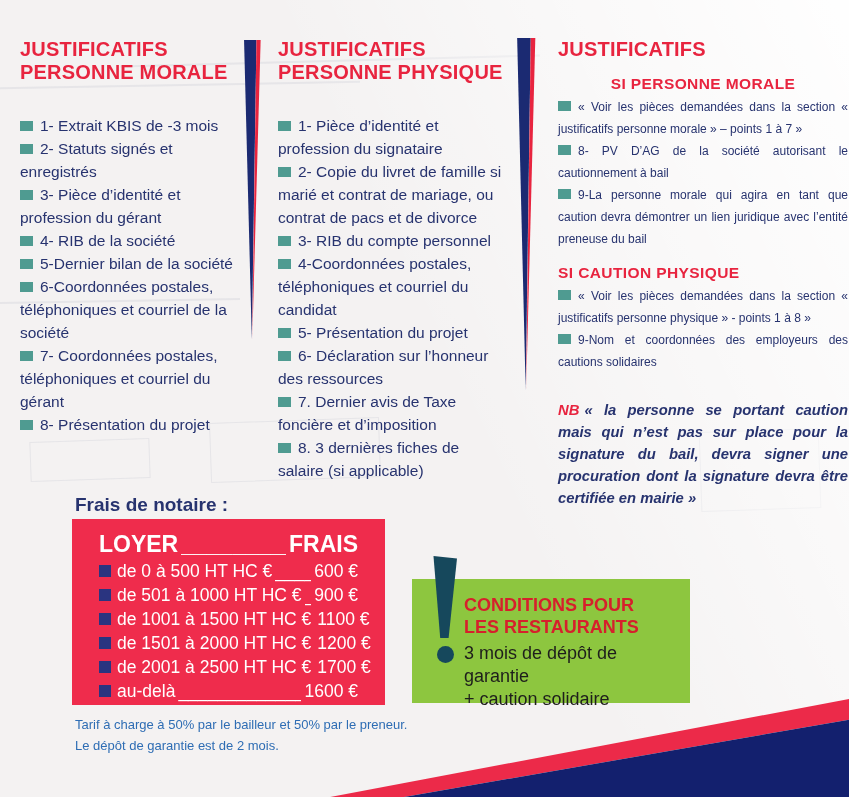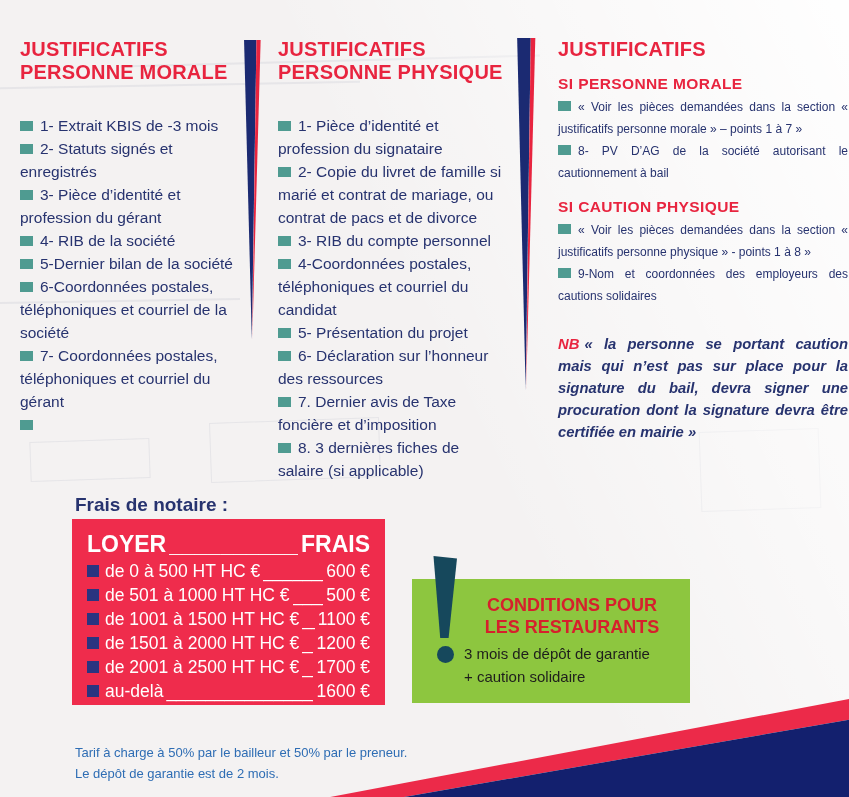--- a/index.html
+++ b/index.html
@@ -23,54 +23,54 @@
   .col2 { left: 278px; width: 228px; }
   .col3 { left: 558px; width: 290px; }
   .col-title { color: #E8243F; font-weight: bold; font-size: 20px; line-height: 23px; letter-spacing: 0.2px; }
   .list  { margin-top: 30px; }
   .item  { color: #27336F; font-size: 15.5px; line-height: 23px; }
   .sq    { display: inline-block; width: 13px; height: 10px; background: #4F9B91; margin-right: 7px; }
 
   .col3 .list { margin-top: 0; }
   .col3 .item { font-size: 12px; line-height: 22px; text-align: justify; }
   .subhead { color: #E8243F; font-weight: bold; font-size: 15.5px; letter-spacing: 0.4px; margin: 14px 0 3px; }
-  .subhead:first-child { margin-top: 14px; }
+  .subhead:first-child { margin-top: 14px; text-align: center; }
   .nb { margin: 26px 0 0; font-style: italic; font-weight: bold; color: #27336F; font-size: 14.8px; line-height: 22px; text-align: justify; }
   .nb-label { color: #E8243F; margin-right: 5px; }
 
   
   .divider { position: absolute; }
   .div1 { left: 243px; top: 40px; width: 21px; height: 300px; }
   .div2 { left: 516px; top: 38px; width: 23px; height: 352px; }
   .div-navy, .div-red { position: absolute; inset: 0; }
   .div-navy { background: #1B2A72; clip-path: polygon(5% 0, 64% 0, 42% 100%); }
   .div-red  { background: #E8243F; clip-path: polygon(64% 0, 84% 0, 44% 100%); }
 
   
   .frais-title { position: absolute; left: 75px; top: 494px; color: #27336F; font-weight: bold; font-size: 19px; }
   .ntable {
     position: absolute; left: 72px; top: 519px; width: 313px; height: 186px;
-    background: #EF2C4C; color: #fff; padding: 10px 15px;
+    background: #EF2C4C; color: #fff; padding: 10px 27px;
   }
   .thead { display: flex; align-items: baseline; font-weight: bold; font-size: 23px; line-height: 30px; }
   .trow  { display: flex; align-items: baseline; font-size: 17.5px; line-height: 24px; }
   .tsq   { width: 12px; height: 12px; background: #2A3480; margin-right: 6px; align-self: center; flex: none; }
   .lbl   { white-space: nowrap; }
   .fillr { flex: 1; overflow: hidden; white-space: nowrap; margin: 0 3px; }
   .val   { white-space: nowrap; }
 
-  .footnote { position: absolute; left: 75px; top: 714px; color: #2E6DB4; font-size: 13px; line-height: 21px; margin-top: 28px; }
+  .footnote { position: absolute; left: 75px; top: 714px; color: #2E6DB4; font-size: 13px; line-height: 21px; }
 
   
   .cond-box {
     position: absolute; left: 412px; top: 579px; width: 278px; height: 124px;
     background: #8DC63F; padding: 15px 10px 10px 52px; z-index: 1;
   }
-  .cond-title { color: #D6202C; font-weight: bold; font-size: 18px; line-height: 22px; text-align: center; }
-  .cond-body  { color: #1E1E1C; font-size: 15px; line-height: 23px; margin-top: 4px; }
+  .cond-title { color: #D6202C; font-weight: bold; font-size: 18px; line-height: 22px; }
+  .cond-body  { color: #1E1E1C; font-size: 18px; line-height: 23px; margin-top: 4px; }
   .exclam { position: absolute; left: 424px; top: 556px; width: 40px; height: 112px; z-index: 2; }
   .exc-bar { position: absolute; left: 5px; top: 0; width: 28px; height: 82px; background: #16485C;
              clip-path: polygon(16% 0, 100% 3%, 70% 100%, 40% 100%); }
   .exc-dot { position: absolute; left: 13px; top: 90px; width: 17px; height: 17px; border-radius: 50%; background: #16485C; }
 
   
   .band { position: absolute; inset: 0; pointer-events: none; }
   .band-red  { background: #EC2A49; clip-path: polygon(38.9% 100%, 100% 87.7%, 100% 90.3%, 47.6% 100%); }
   .band-navy { background: #13206E; clip-path: polygon(47.6% 100%, 100% 90.3%, 100% 100%); }
 </style>
@@ -93,21 +93,21 @@
       <span>PERSONNE MORALE</span>
     </div>
     <div class="list">
       <div class="item"><span class="sq"></span><span>1- Extrait KBIS de -3 mois</span></div>
       <div class="item"><span class="sq"></span><span>2- Statuts signés et enregistrés</span></div>
       <div class="item"><span class="sq"></span><span>3- Pièce d’identité et profession du gérant</span></div>
       <div class="item"><span class="sq"></span><span>4- RIB de la société</span></div>
       <div class="item"><span class="sq"></span><span>5-Dernier bilan de la société</span></div>
       <div class="item"><span class="sq"></span><span>6-Coordonnées postales, téléphoniques et courriel de la société</span></div>
       <div class="item"><span class="sq"></span><span>7- Coordonnées postales, téléphoniques et courriel du gérant</span></div>
-      <div class="item"><span class="sq"></span></div>
+      <div class="item"><span class="sq"></span><span>8- Présentation du projet</span></div>
     </div>
   </div>
 
   <div class="divider div1">
     <div class="div-navy"></div>
     <div class="div-red"></div>
   </div>
 
   <div class="col col2">
     <div class="col-title">
@@ -132,20 +132,21 @@
   </div>
 
   <div class="col col3">
     <div class="col-title">
       <span>JUSTIFICATIFS</span><br>
     </div>
     <div class="list">
       <div class="subhead">SI PERSONNE MORALE</div>
       <div class="item"><span class="sq"></span><span>« Voir les pièces demandées dans la section « justificatifs personne morale » – points 1 à 7 »</span></div>
       <div class="item"><span class="sq"></span><span>8- PV D’AG de la société autorisant le cautionnement à bail</span></div>
+      <div class="item"><span class="sq"></span><span>9-La personne morale qui agira en tant que caution devra démontrer un lien juridique avec l’entité preneuse du bail</span></div>
       <div class="subhead">SI CAUTION PHYSIQUE</div>
       <div class="item"><span class="sq"></span><span>« Voir les pièces demandées dans la section « justificatifs personne physique » - points 1 à 8 »</span></div>
       <div class="item"><span class="sq"></span><span>9-Nom et coordonnées des employeurs des cautions solidaires</span></div>
     </div>
     <p class="nb">
       <span class="nb-label">NB</span><span>« la personne se portant caution mais qui n’est pas sur place pour la signature du bail, devra signer une procuration dont la signature devra être certifiée en mairie »</span>
     </p>
   </div>
 
   <div class="frais-title">Frais de notaire :</div>
@@ -158,21 +159,21 @@
     <div class="trow">
         <span class="tsq"></span>
         <span class="lbl">de 0 à 500 HT HC €</span>
         <span class="fillr">________________</span>
         <span class="val">600 €</span>
       </div>
     <div class="trow">
         <span class="tsq"></span>
         <span class="lbl">de 501 à 1000 HT HC €</span>
         <span class="fillr">________________</span>
-        <span class="val">500 €</span>
+        <span class="val">900 €</span>
       </div>
     <div class="trow">
         <span class="tsq"></span>
         <span class="lbl">de 1001 à 1500 HT HC €</span>
         <span class="fillr">________________</span>
         <span class="val">1100 €</span>
       </div>
     <div class="trow">
         <span class="tsq"></span>
         <span class="lbl">de 1501 à 2000 HT HC €</span>

